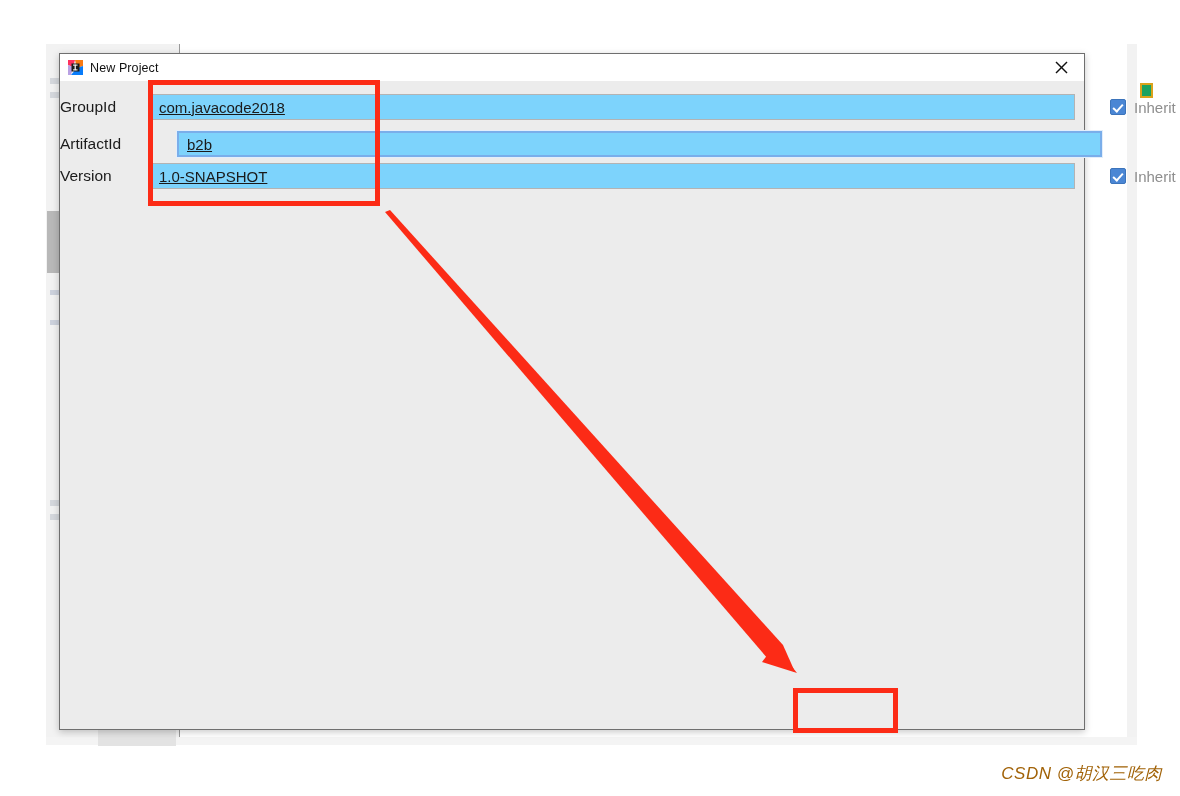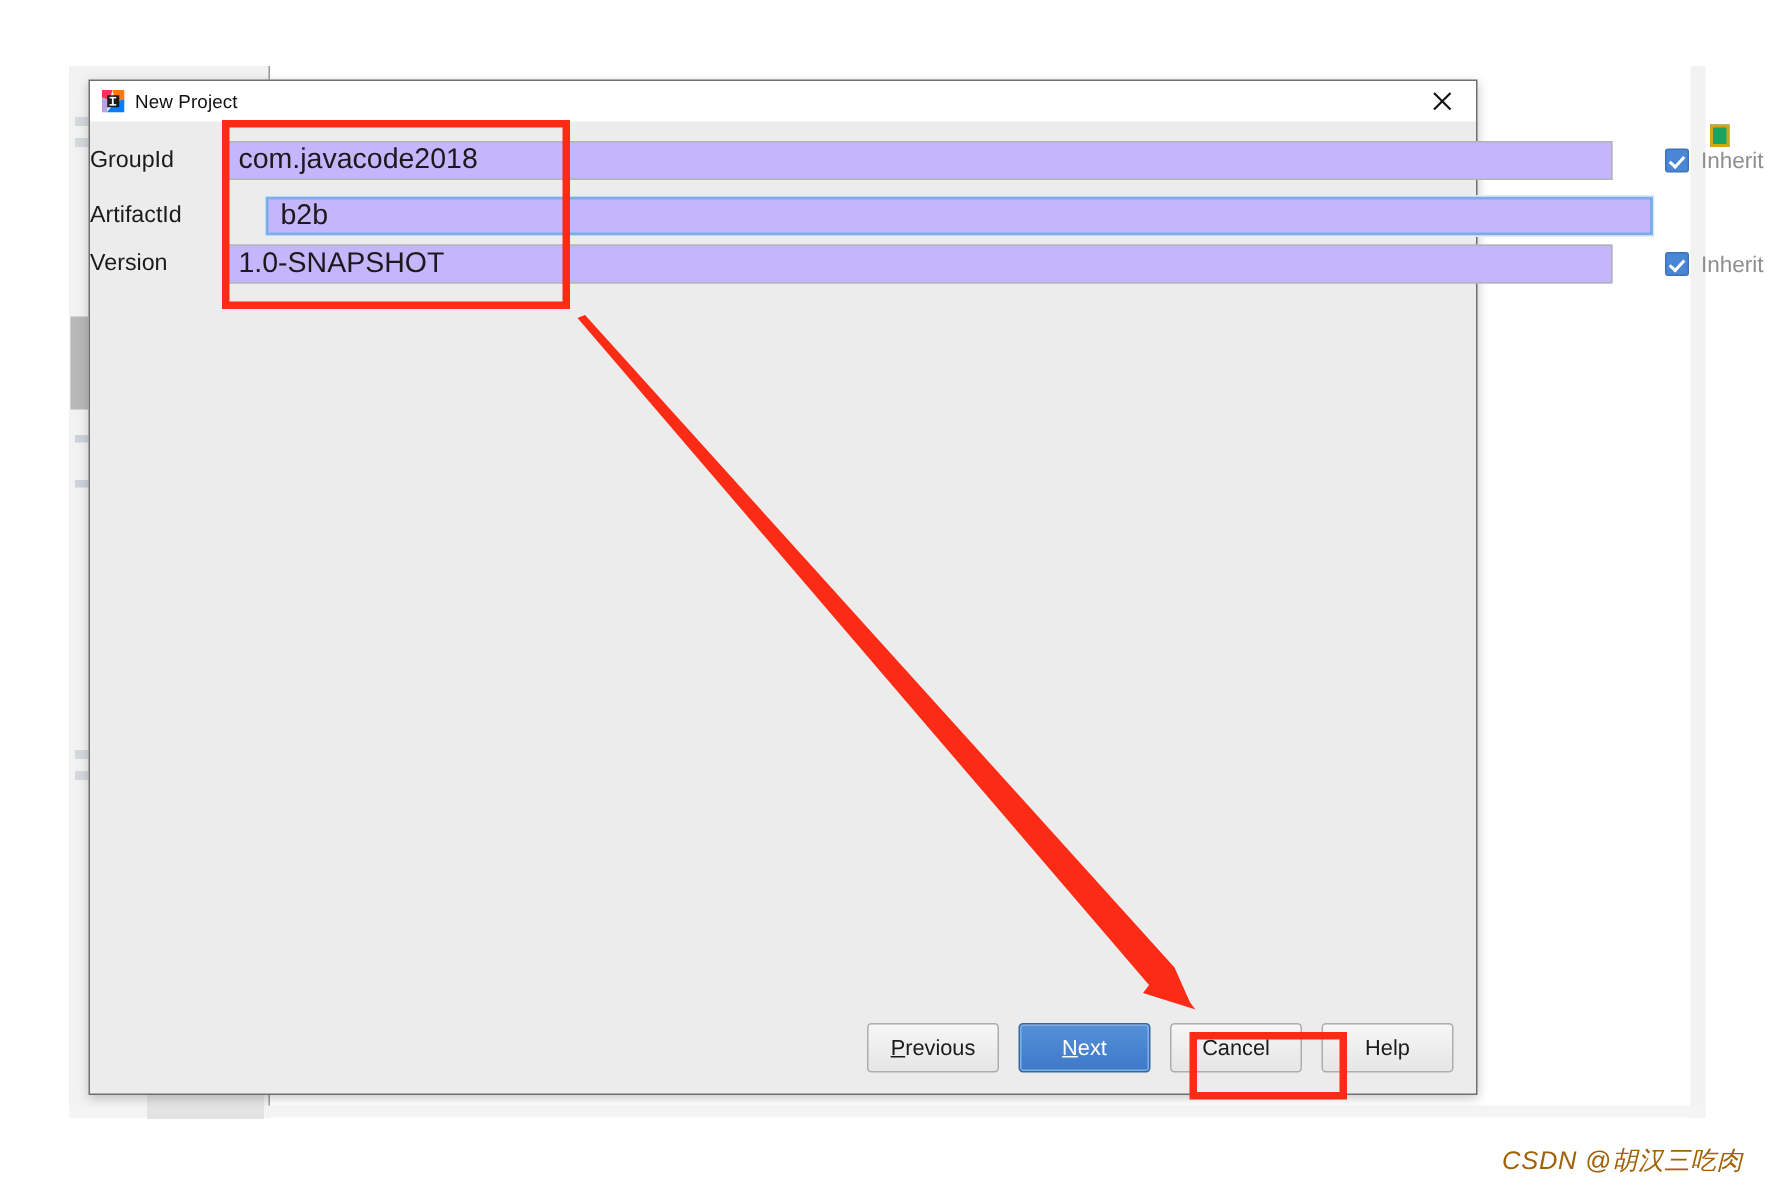--- a/index.html
+++ b/index.html
@@ -75,21 +75,21 @@
     position: absolute;
     left: 46px; top: 737px;
     width: 1091px; height: 8px;
     background: #f4f4f4;
   }
 
   
   #dialog {
     position: absolute;
     left: 59px; top: 53px;
-    width: 926px; height: 677px;
+    width: 1026px; height: 677px;
     background: #ececec;
     border: 1px solid #6f6f6f;
     box-sizing: border-box;
     box-shadow: 0 2px 7px rgba(0,0,0,.22);
   }
   #titlebar {
     height: 27px;
     background: #ffffff;
     position: relative;
     display: flex;
@@ -138,29 +138,30 @@
   .form-label {
     width: 88px;
     box-sizing: border-box;
     font-size: 15.5px;
     color: #1b1b1b;
     white-space: nowrap;
   }
   .field {
     width: 925px;
     height: 26px;
-    background: #c4b5fd;
+    background: #7dd3fc;
     border: 1px solid #b3b3b3;
     box-sizing: border-box;
     display: flex;
     align-items: center;
     padding-left: 8px;
-    font-size: 19px;
+    font-size: 15px;
     color: #1a1a1a;
     margin-left: 2px;
+    text-decoration: underline;
   }
   .field.focused {
     border: 2px solid #7aaeea;
     outline: 1px solid #e3eefb;
   }
   .inherit-wrap {
     display: flex;
     align-items: flex-start;
     margin-left: 1px;
     white-space: nowrap;
@@ -320,30 +321,20 @@
 
     <div class="form-row" id="row-version">
       <span class="form-label">Version</span>
       <span class="field">1.0-SNAPSHOT</span>
       <span class="inherit-wrap">
         <span class="checkbox"></span>
         <span class="inherit-label">Inherit</span>
       </span>
     </div>
 
-    <div id="footer">
-      <div class="btn">
-          <span><u>P</u><span>revious</span></span>
-        </div>
-      <div class="btn primary">
-          <span><u>N</u><span>ext</span></span>
-        </div>
-      <div class="btn">Cancel</div>
-      <div class="btn">Help</div>
-    </div>
 
   </div>
 </div>
 
 <div id="anno-fields"></div>
 <div id="anno-next"></div>
 
 <svg id="anno-arrow">
   <polygon points="385,212 390,210 783,645 795,672 768,659" fill="#fc2b16"></polygon>
   <polygon points="797,673 762,662 775,645" fill="#fc2b16"></polygon>

